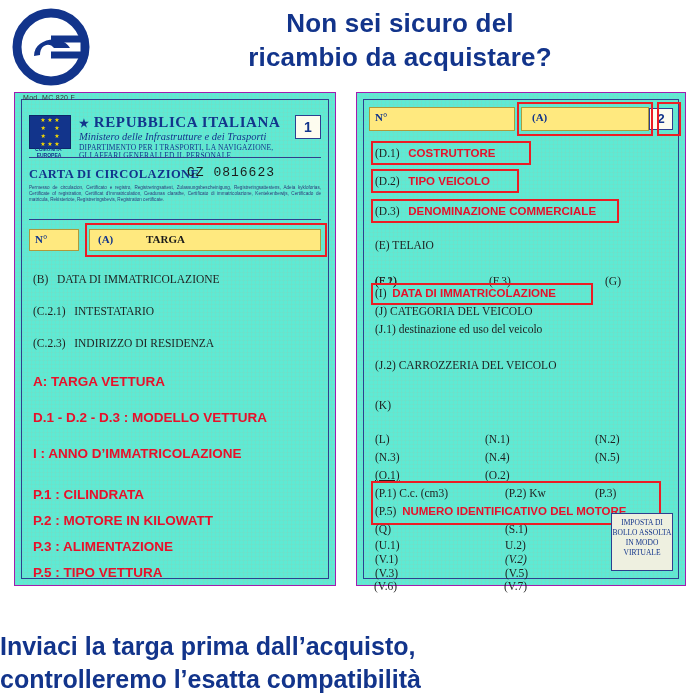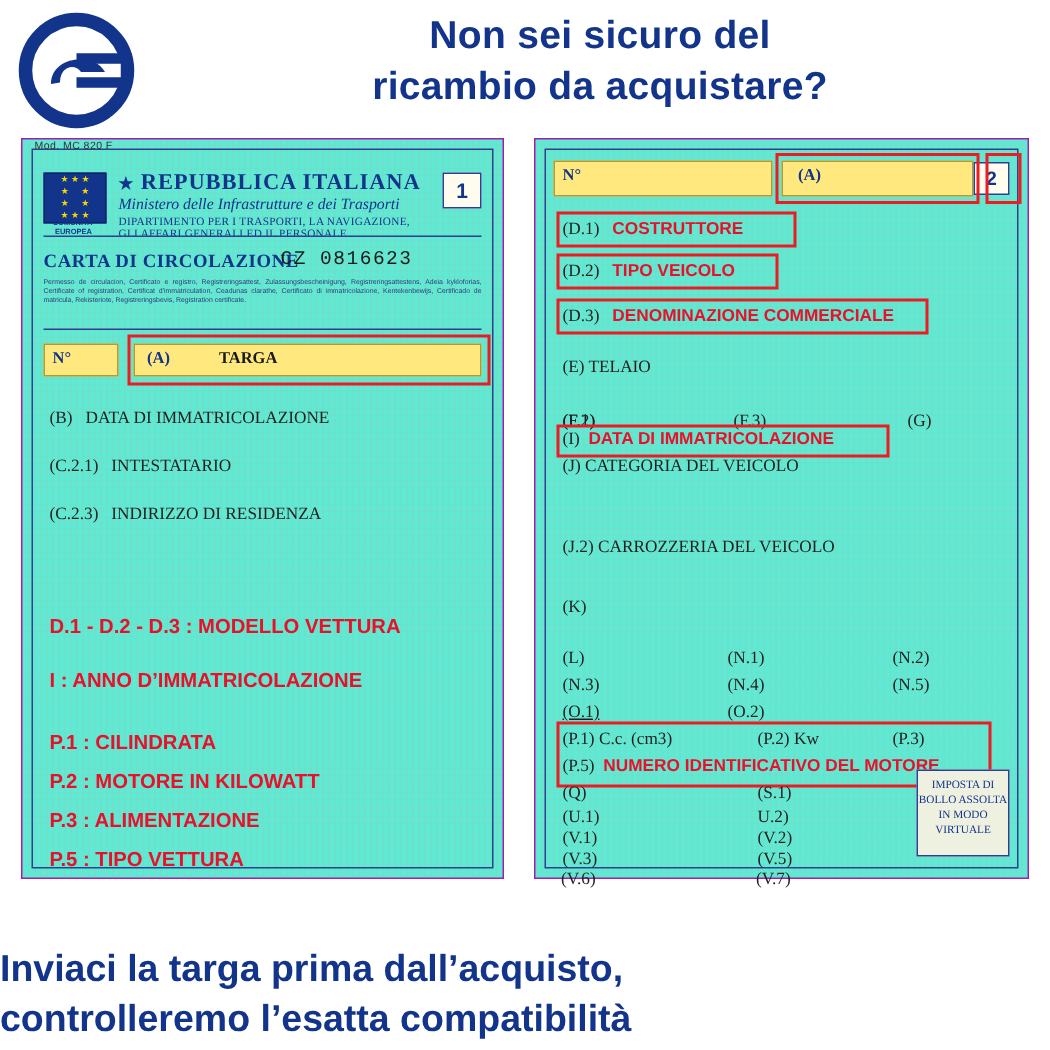--- a/index.html
+++ b/index.html
@@ -239,20 +239,21 @@
   </div>
   <div class="fld" style="left:18px;top:212px;">
     <span>(C.2.1)</span>
     &nbsp;&nbsp;<span>INTESTATARIO</span>
   </div>
   <div class="fld" style="left:18px;top:244px;">
     <span>(C.2.3)</span>
     &nbsp;&nbsp;<span>INDIRIZZO DI RESIDENZA</span>
   </div>
 
+  <div class="legend" style="top:281px;">A: TARGA VETTURA</div>
   <div class="legend" style="top:317px;">D.1 - D.2 - D.3 : MODELLO VETTURA</div>
   <div class="legend" style="top:353px;">I : ANNO D’IMMATRICOLAZIONE</div>
   <div class="legend" style="top:394px;">P.1 : CILINDRATA</div>
   <div class="legend" style="top:420px;">P.2 : MOTORE IN KILOWATT</div>
   <div class="legend" style="top:446px;">P.3 : ALIMENTAZIONE</div>
   <div class="legend" style="top:472px;">P.5 :  TIPO VETTURA</div>
 </div>
 
 <div class="doc" id="doc-right">
   <div class="inner-border"></div>
@@ -291,20 +292,21 @@
   <div class="fld" style="left:132px;top:182px;">(F.3)</div>
   <div class="fld" style="left:248px;top:182px;">(G)</div>
 
   <div class="fld" style="left:18px;top:194px;">
     <span>(I)</span>
     &nbsp;<span class="rlabel" style="position:static;">DATA DI IMMATRICOLAZIONE</span>
   </div>
   <div class="redbox" style="left:14px;top:190px;width:222px;height:22px;"></div>
 
   <div class="fld" style="left:18px;top:212px;">(J) CATEGORIA DEL VEICOLO</div>
+  <div class="fld" style="left:18px;top:230px;">(J.1) destinazione ed uso del veicolo</div>
   <div class="fld" style="left:18px;top:266px;">(J.2) CARROZZERIA DEL VEICOLO</div>
   <div class="fld" style="left:18px;top:306px;">(K)</div>
 
   <div class="fld" style="left:18px;top:340px;">(L)</div>
   <div class="fld" style="left:128px;top:340px;">(N.1)</div>
   <div class="fld" style="left:238px;top:340px;">(N.2)</div>
 
   <div class="fld" style="left:18px;top:358px;">(N.3)</div>
   <div class="fld" style="left:128px;top:358px;">(N.4)</div>
   <div class="fld" style="left:238px;top:358px;">(N.5)</div>
@@ -321,21 +323,21 @@
     &nbsp;<span class="rlabel" style="position:static;">NUMERO IDENTIFICATIVO DEL MOTORE</span>
   </div>
   <div class="redbox" style="left:14px;top:388px;width:290px;height:44px;"></div>
 
   <div class="fld" style="left:18px;top:430px;">(Q)</div>
   <div class="fld" style="left:148px;top:430px;">(S.1)</div>
 
   <div class="fld" style="left:18px;top:446px;">(U.1)</div>
   <div class="fld" style="left:148px;top:446px;">U.2)</div>
   <div class="fld" style="left:18px;top:460px;">(V.1)</div>
-  <div class="fld" style="left:148px;top:460px;">(V.2)</div>
+  <div class="fld" style="left:148px;top:460px;font-style:italic;">(V.2)</div>
   <div class="fld" style="left:18px;top:474px;">(V.3)</div>
   <div class="fld" style="left:148px;top:474px;">(V.5)</div>
 
   <div class="bollo">
     <span>IMPOSTA DI BOLLO ASSOLTA IN MODO VIRTUALE</span>
   </div>
 </div>
 
 <div style="position:absolute;left:374px;top:580px;font-family:'Liberation Serif',serif;font-size:11.5px;color:#1f1f1f;">(V.6)</div>
 <div style="position:absolute;left:504px;top:580px;font-family:'Liberation Serif',serif;font-size:11.5px;color:#1f1f1f;">(V.7)</div>

